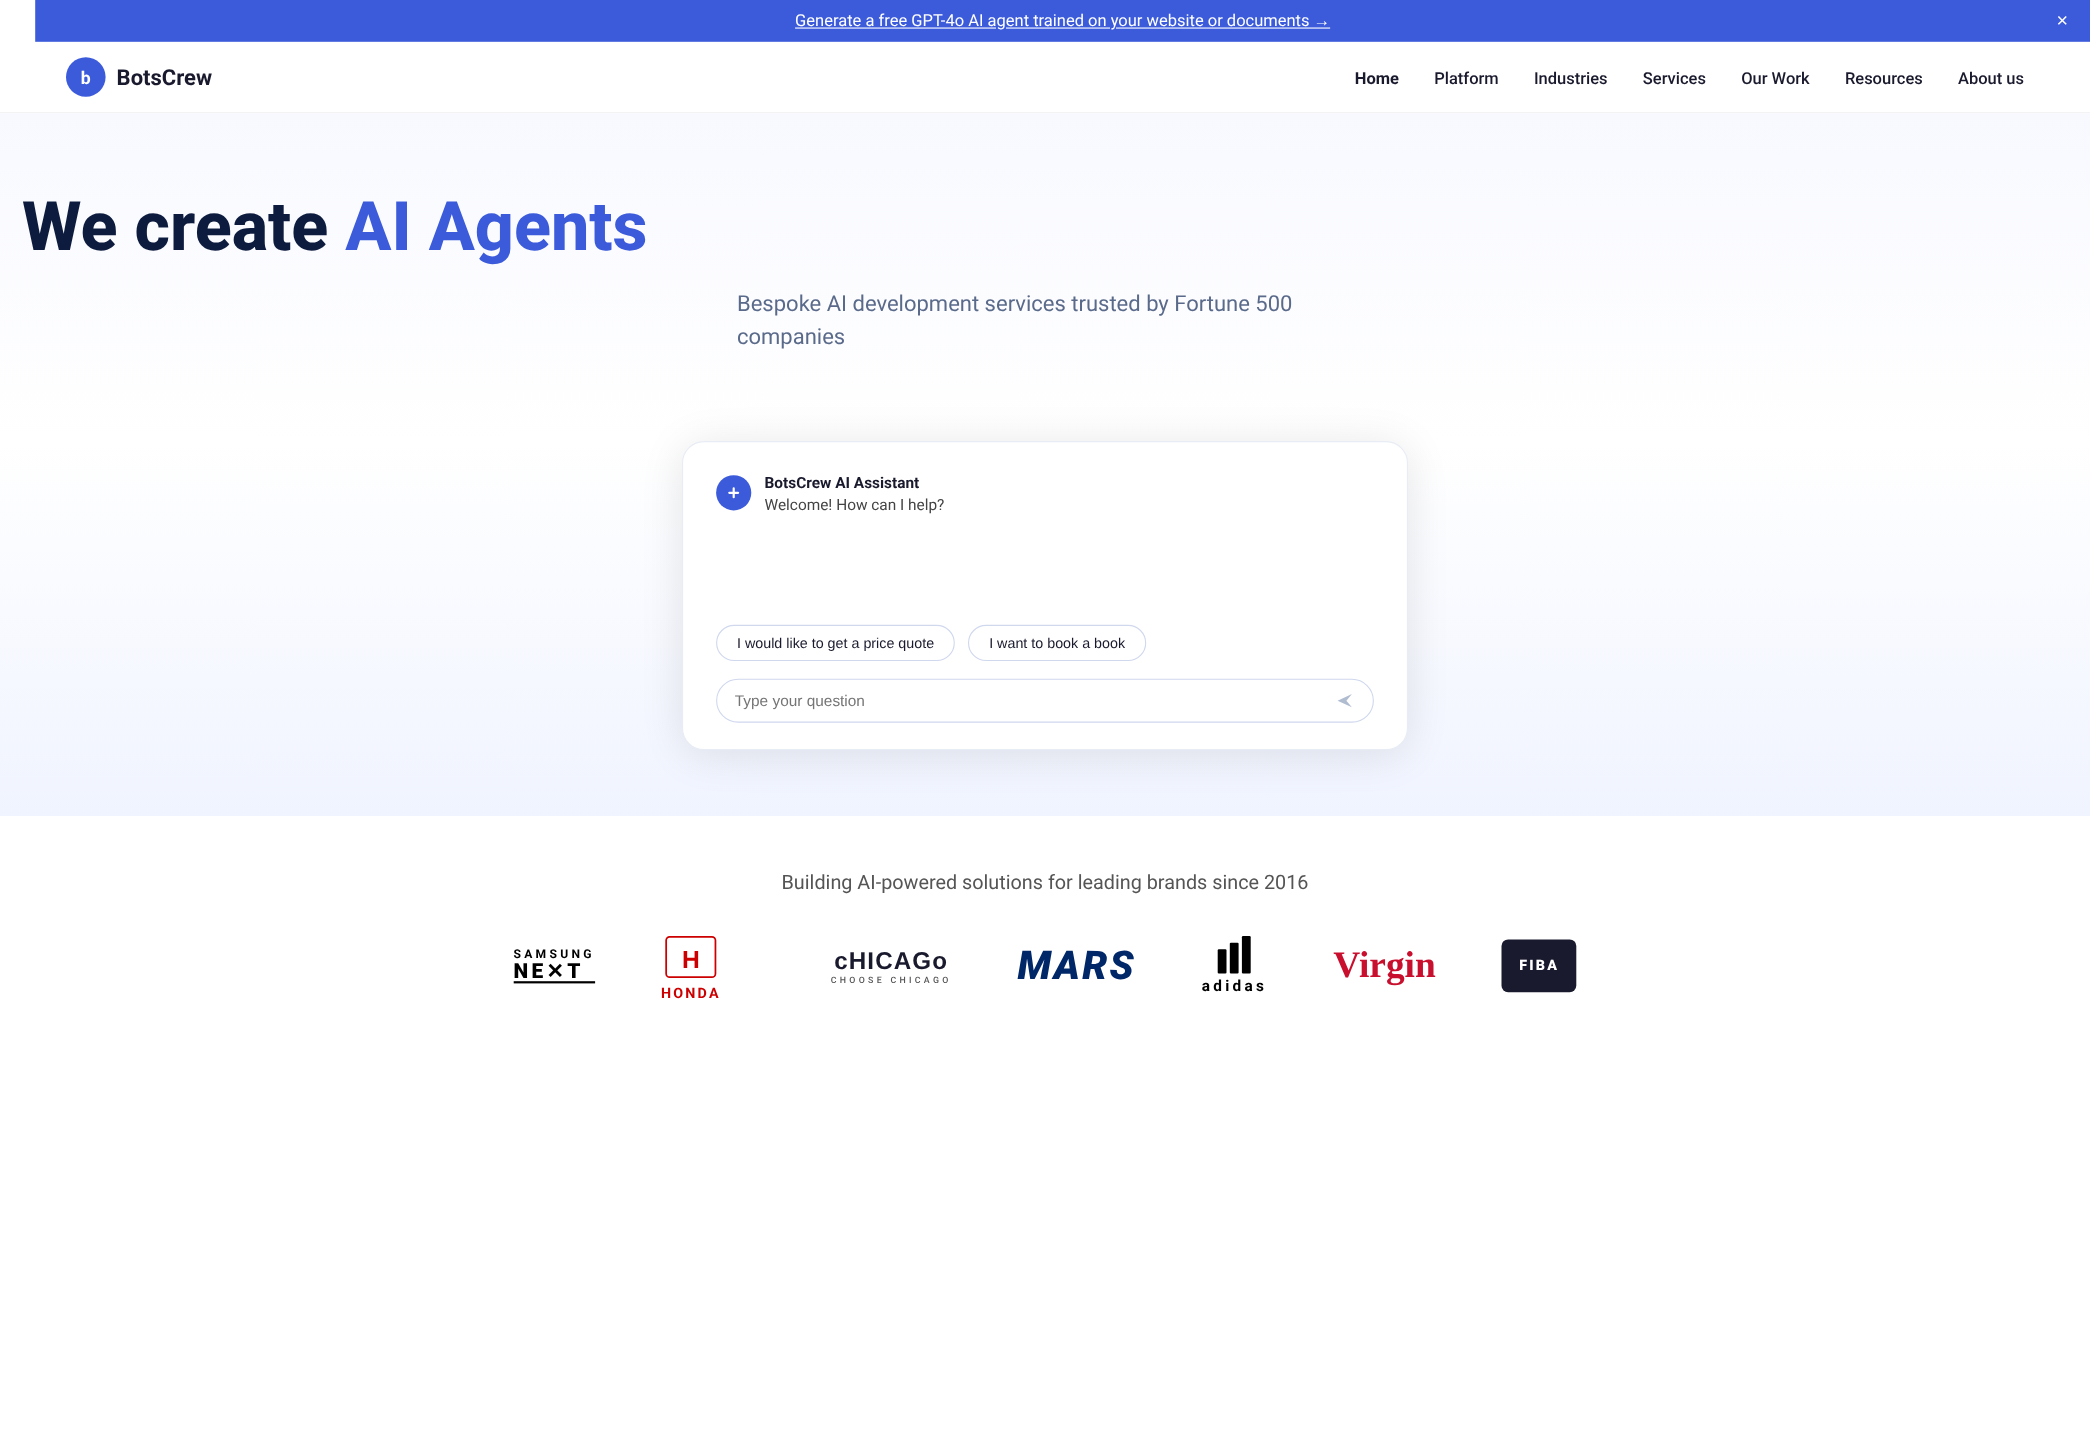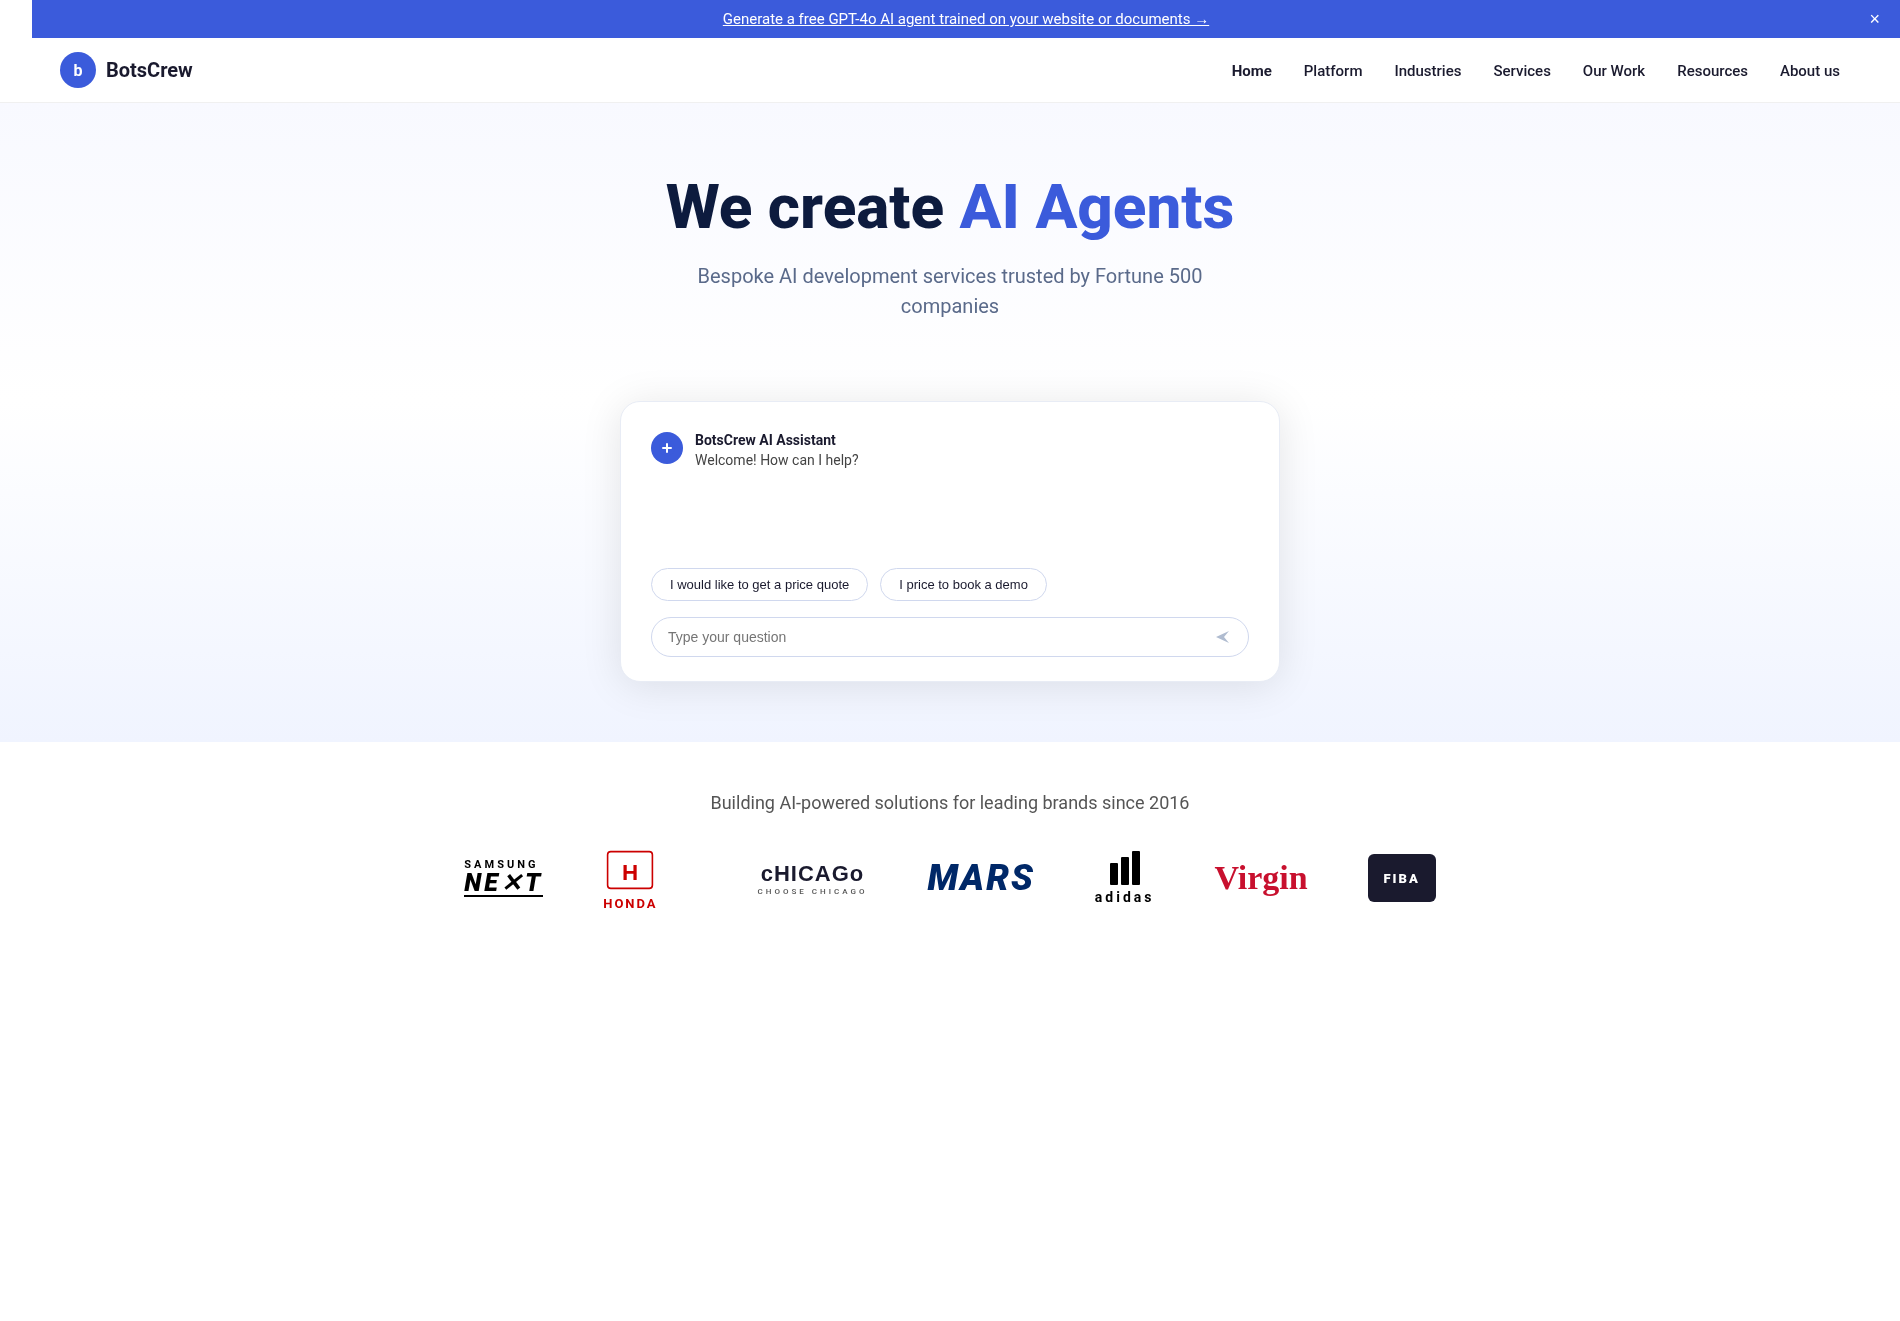--- a/index.html
+++ b/index.html
@@ -75,21 +75,21 @@
       color: #1a1a2e;
       font-size: 15px;
       font-weight: 500;
     }
     .nav-links li.active a {
       font-weight: 700;
     }
 
     
     .hero {
-      text-align: center;
+      text-align: left;
       padding: 70px 20px 40px;
       background: linear-gradient(180deg, #f8f9ff 0%, #ffffff 100%);
     }
     .hero h1 {
       font-size: 62px;
       font-weight: 800;
       color: #0d1b3e;
       margin-bottom: 20px;
       line-height: 1.1;
     }
@@ -347,41 +347,41 @@
           </svg>
         </div>
         <div class="chat-bubble-area">
           <span class="chat-sender-name">BotsCrew AI Assistant</span>
           <span class="chat-text">Welcome! How can I help?</span>
         </div>
       </div>
     </div>
     <div class="chat-quick-replies">
       <button class="quick-reply-btn">I would like to get a price quote</button>
-      <button class="quick-reply-btn">I price to book a demo</button>
+      <button class="quick-reply-btn">I want to book a book</button>
     </div>
     <div class="chat-input-row">
       <input class="chat-input" type="text" placeholder="Type your question" style="">
       <button class="chat-send-btn">
         <svg width="18" height="18" viewBox="0 0 18 18" fill="none">
           <path d="M2 9l13-6-5 6 5 6-13-6z" fill="#b0bcd0"></path>
         </svg>
       </button>
     </div>
   </div>
 </div>
 
 <section class="brands-section">
   <p class="brands-subtitle">Building AI-powered solutions for leading brands since 2016</p>
   <div class="brands-logos">
 
     <div class="brand-logo">
       <div class="logo-samsung-next">
         <div style="font-size:11px;letter-spacing:3px;font-weight:700;">SAMSUNG</div>
-        <div class="next-line" style="font-size:25px;font-weight:900;letter-spacing:3px;border-bottom:2.5px solid #000;font-style:italic;">NE✕T</div>
+        <div class="next-line" style="font-size:19px;font-weight:900;letter-spacing:3px;border-bottom:2.5px solid #000;">NE✕T</div>
       </div>
     </div>
 
     <div class="brand-logo">
       <div class="logo-honda">
         <svg class="honda-h" viewBox="0 0 60 50" fill="none" xmlns="http://www.w3.org/2000/svg">
           <rect x="2" y="2" width="56" height="46" rx="4" fill="white" stroke="#cc0000" stroke-width="2"></rect>
           <text x="50%" y="60%" dominant-baseline="middle" text-anchor="middle" font-size="28" font-weight="900" fill="#cc0000" font-family="Arial">H</text>
         </svg>
         <div style="font-size:13px;font-weight:700;color:#cc0000;letter-spacing:2px;margin-top:2px;">HONDA</div>

